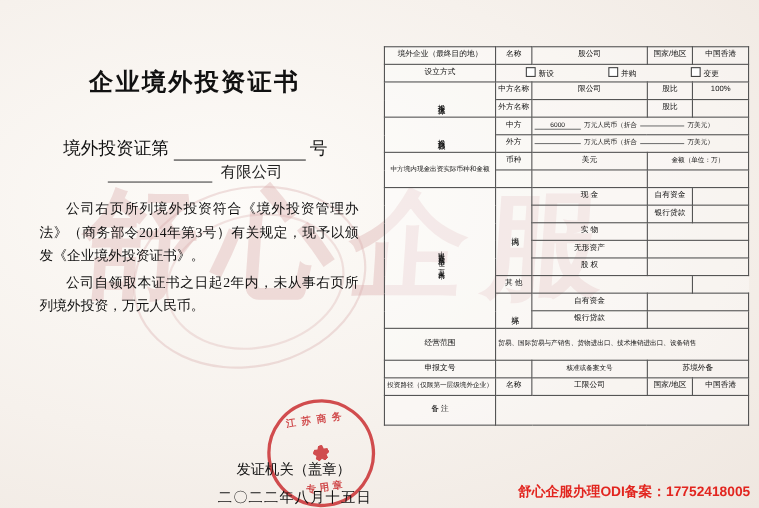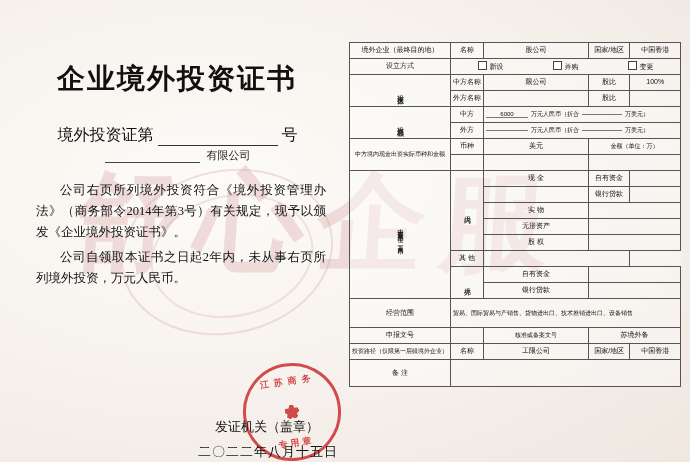--- a/index.html
+++ b/index.html
@@ -45,37 +45,37 @@
     transform:rotate(-12deg);
     pointer-events:none;
   }
   
   .left{
     position:absolute;left:0;top:0;width:345px;height:462px;
   }
   .doc-title{
     position:absolute;left:32px;top:60px;width:290px;
     text-align:center;
-    font-size:28px;font-weight:bold;letter-spacing:2px;
+    font-size:22px;font-weight:bold;letter-spacing:2px;
     color:#111;
     font-family:"Liberation Serif", serif;
   }
   .cert-no-line{
     position:absolute;left:40px;top:125px;width:275px;
     display:flex;align-items:flex-end;justify-content:center;
     font-size:16px;color:#111;
   }
   .cert-no-line .lbl{white-space:nowrap;}
   .cert-no-line .blank{
     flex:0 0 120px;border-bottom:1px solid #333;height:13px;margin:0 4px;
   }
   .cert-no-line .suffix{white-space:nowrap;}
   .company-line{
     position:absolute;left:40px;top:148px;width:275px;
-    font-size:11px;color:#222;text-align:center;
+    font-size:14px;color:#222;text-align:center;
   }
   .company-line .blank{
     display:inline-block;width:95px;border-bottom:1px solid #444;height:12px;
     vertical-align:bottom;margin-right:4px;
   }
   .body-text{
     position:absolute;left:36px;top:180px;width:290px;
     font-size:12.5px;line-height:21px;color:#111;
     text-align:justify;
   }
@@ -330,13 +330,14 @@
       <td class="val ctr">中国香港</td>
     </tr>
 
     <tr>
       <td class="lab">备 注</td>
       <td colspan="4" style="height:24px"></td>
     </tr>
   </tbody>
     </table>
 
+  <div class="footer-note">舒心企服办理ODI备案：17752418005</div>
 </div>
 
 </body></html>

